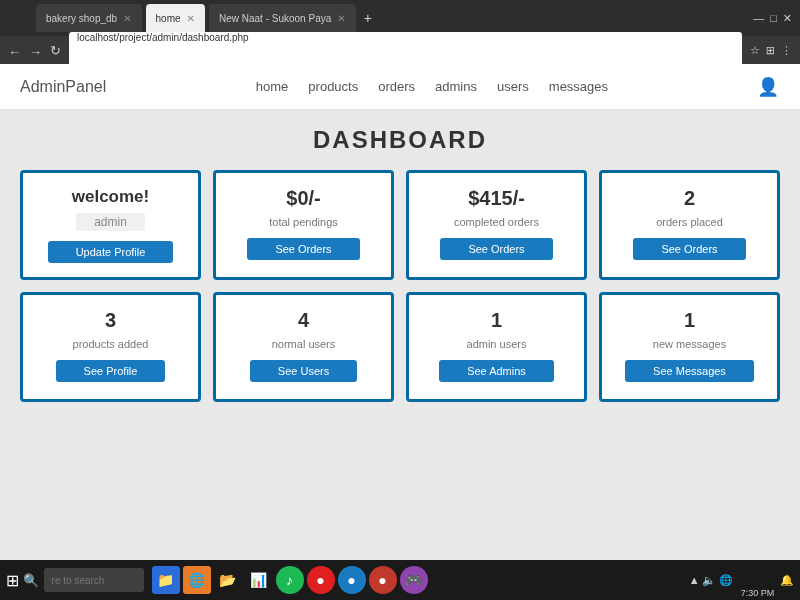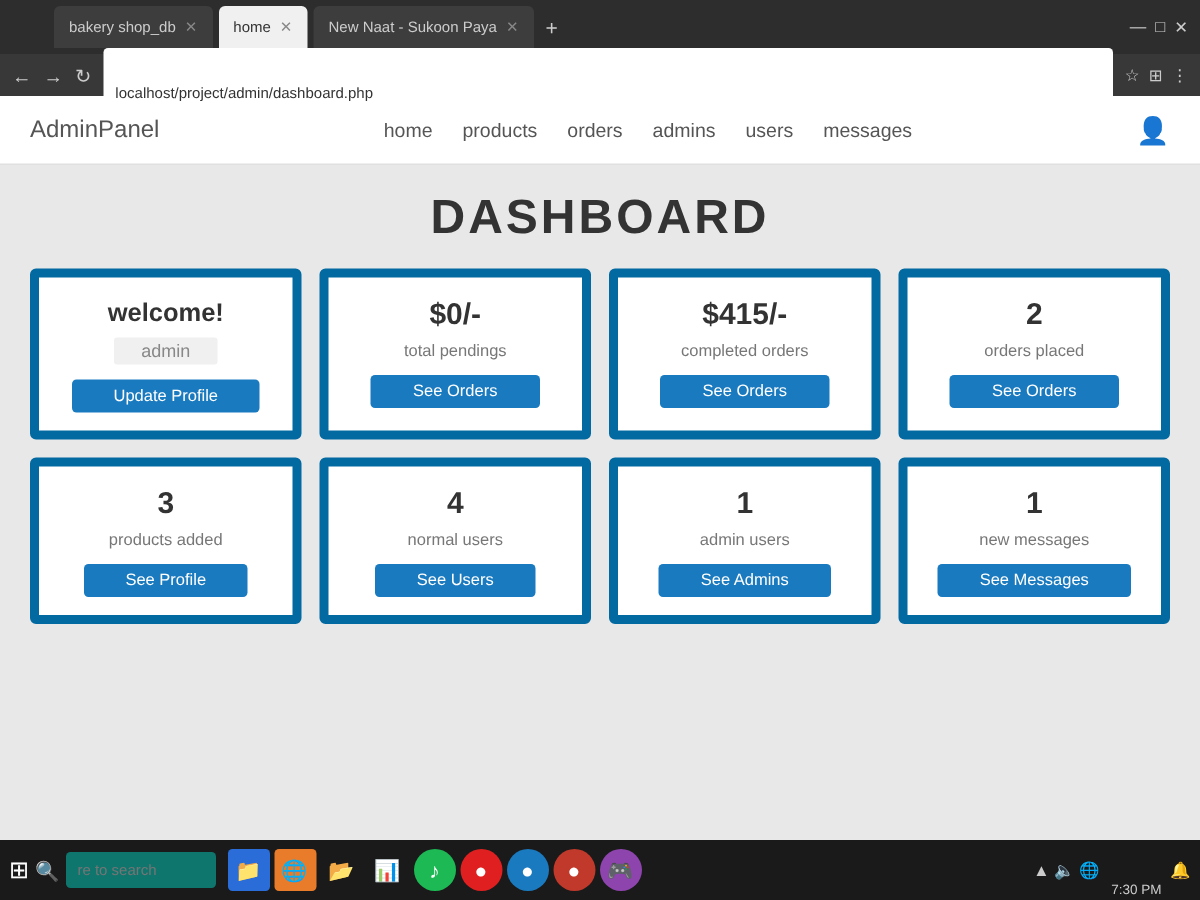--- a/index.html
+++ b/index.html
@@ -65,21 +65,21 @@
       align-items: center;
       padding: 0 8px;
       gap: 8px;
     }
     .address-bar {
       background: #fff;
       border-radius: 3px;
       flex: 1;
       height: 36px;
       display: flex;
-      align-items: flex-end;
+      align-items: flex-start;
       padding: 0 8px;
       font-size: 10px;
       color: #333;
     }
     .browser-icons {
       display: flex;
       gap: 6px;
       color: #ccc;
       font-size: 11px;
     }
@@ -127,36 +127,36 @@
     }
 
     
     .main-content {
       background: #e8e8e8;
       padding: 16px 20px;
       height: 450px;
     }
     .page-title {
       text-align: center;
-      font-size: 32px;
+      font-size: 24px;
       font-weight: bold;
       color: #333;
       letter-spacing: 2px;
       margin-bottom: 16px;
     }
 
     
     .dashboard-grid {
       display: grid;
       grid-template-columns: repeat(4, 1fr);
       gap: 12px;
     }
     .dash-card {
       background: #fff;
-      border: 6px solid #0369a1;
+      border: 3px solid #0369a1;
       border-radius: 4px;
       padding: 14px 12px 12px;
       display: flex;
       flex-direction: column;
       align-items: center;
       gap: 6px;
       min-height: 110px;
     }
     .card-value {
       font-size: 20px;
@@ -200,21 +200,21 @@
       height: 40px;
       display: flex;
       align-items: center;
       padding: 0 6px;
       gap: 4px;
       position: absolute;
       bottom: 0;
       width: 800px;
     }
     .taskbar-search {
-      background: #0f766e;
+      background: #404040;
       color: #fff;
       border: none;
       border-radius: 3px;
       height: 24px;
       padding: 0 8px;
       font-size: 10px;
       width: 100px;
     }
     .taskbar-icons {
       display: flex;

